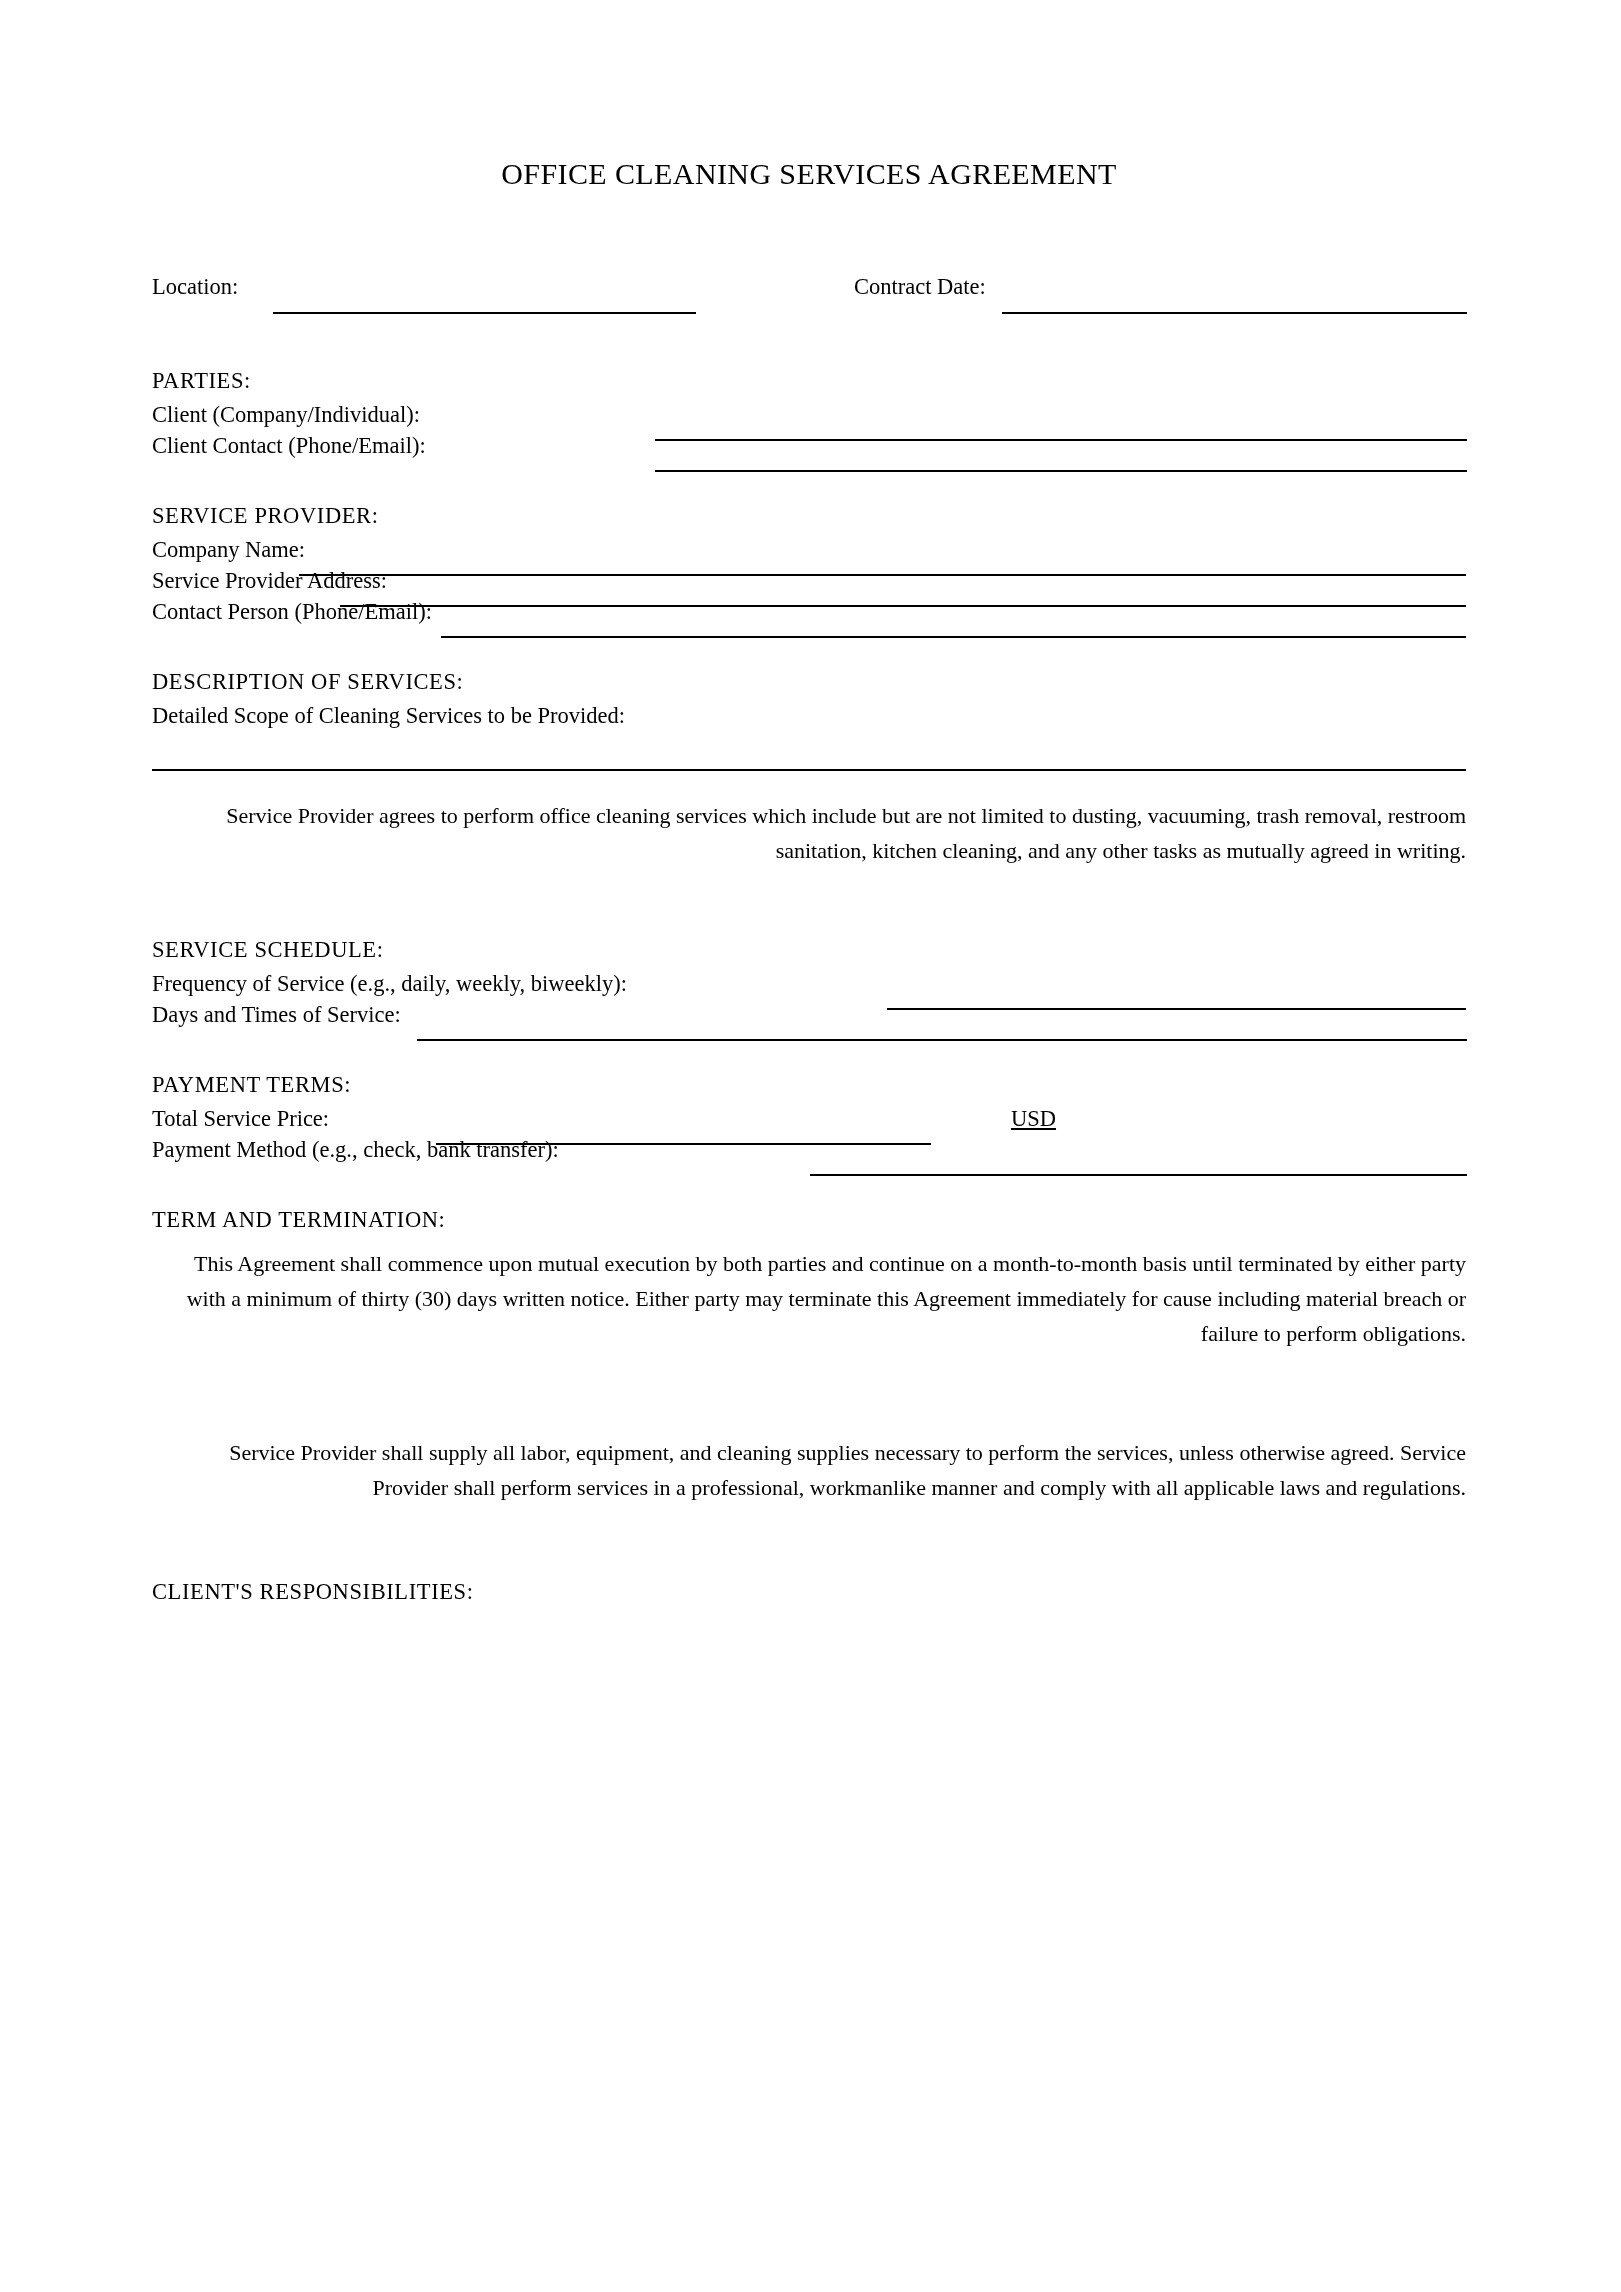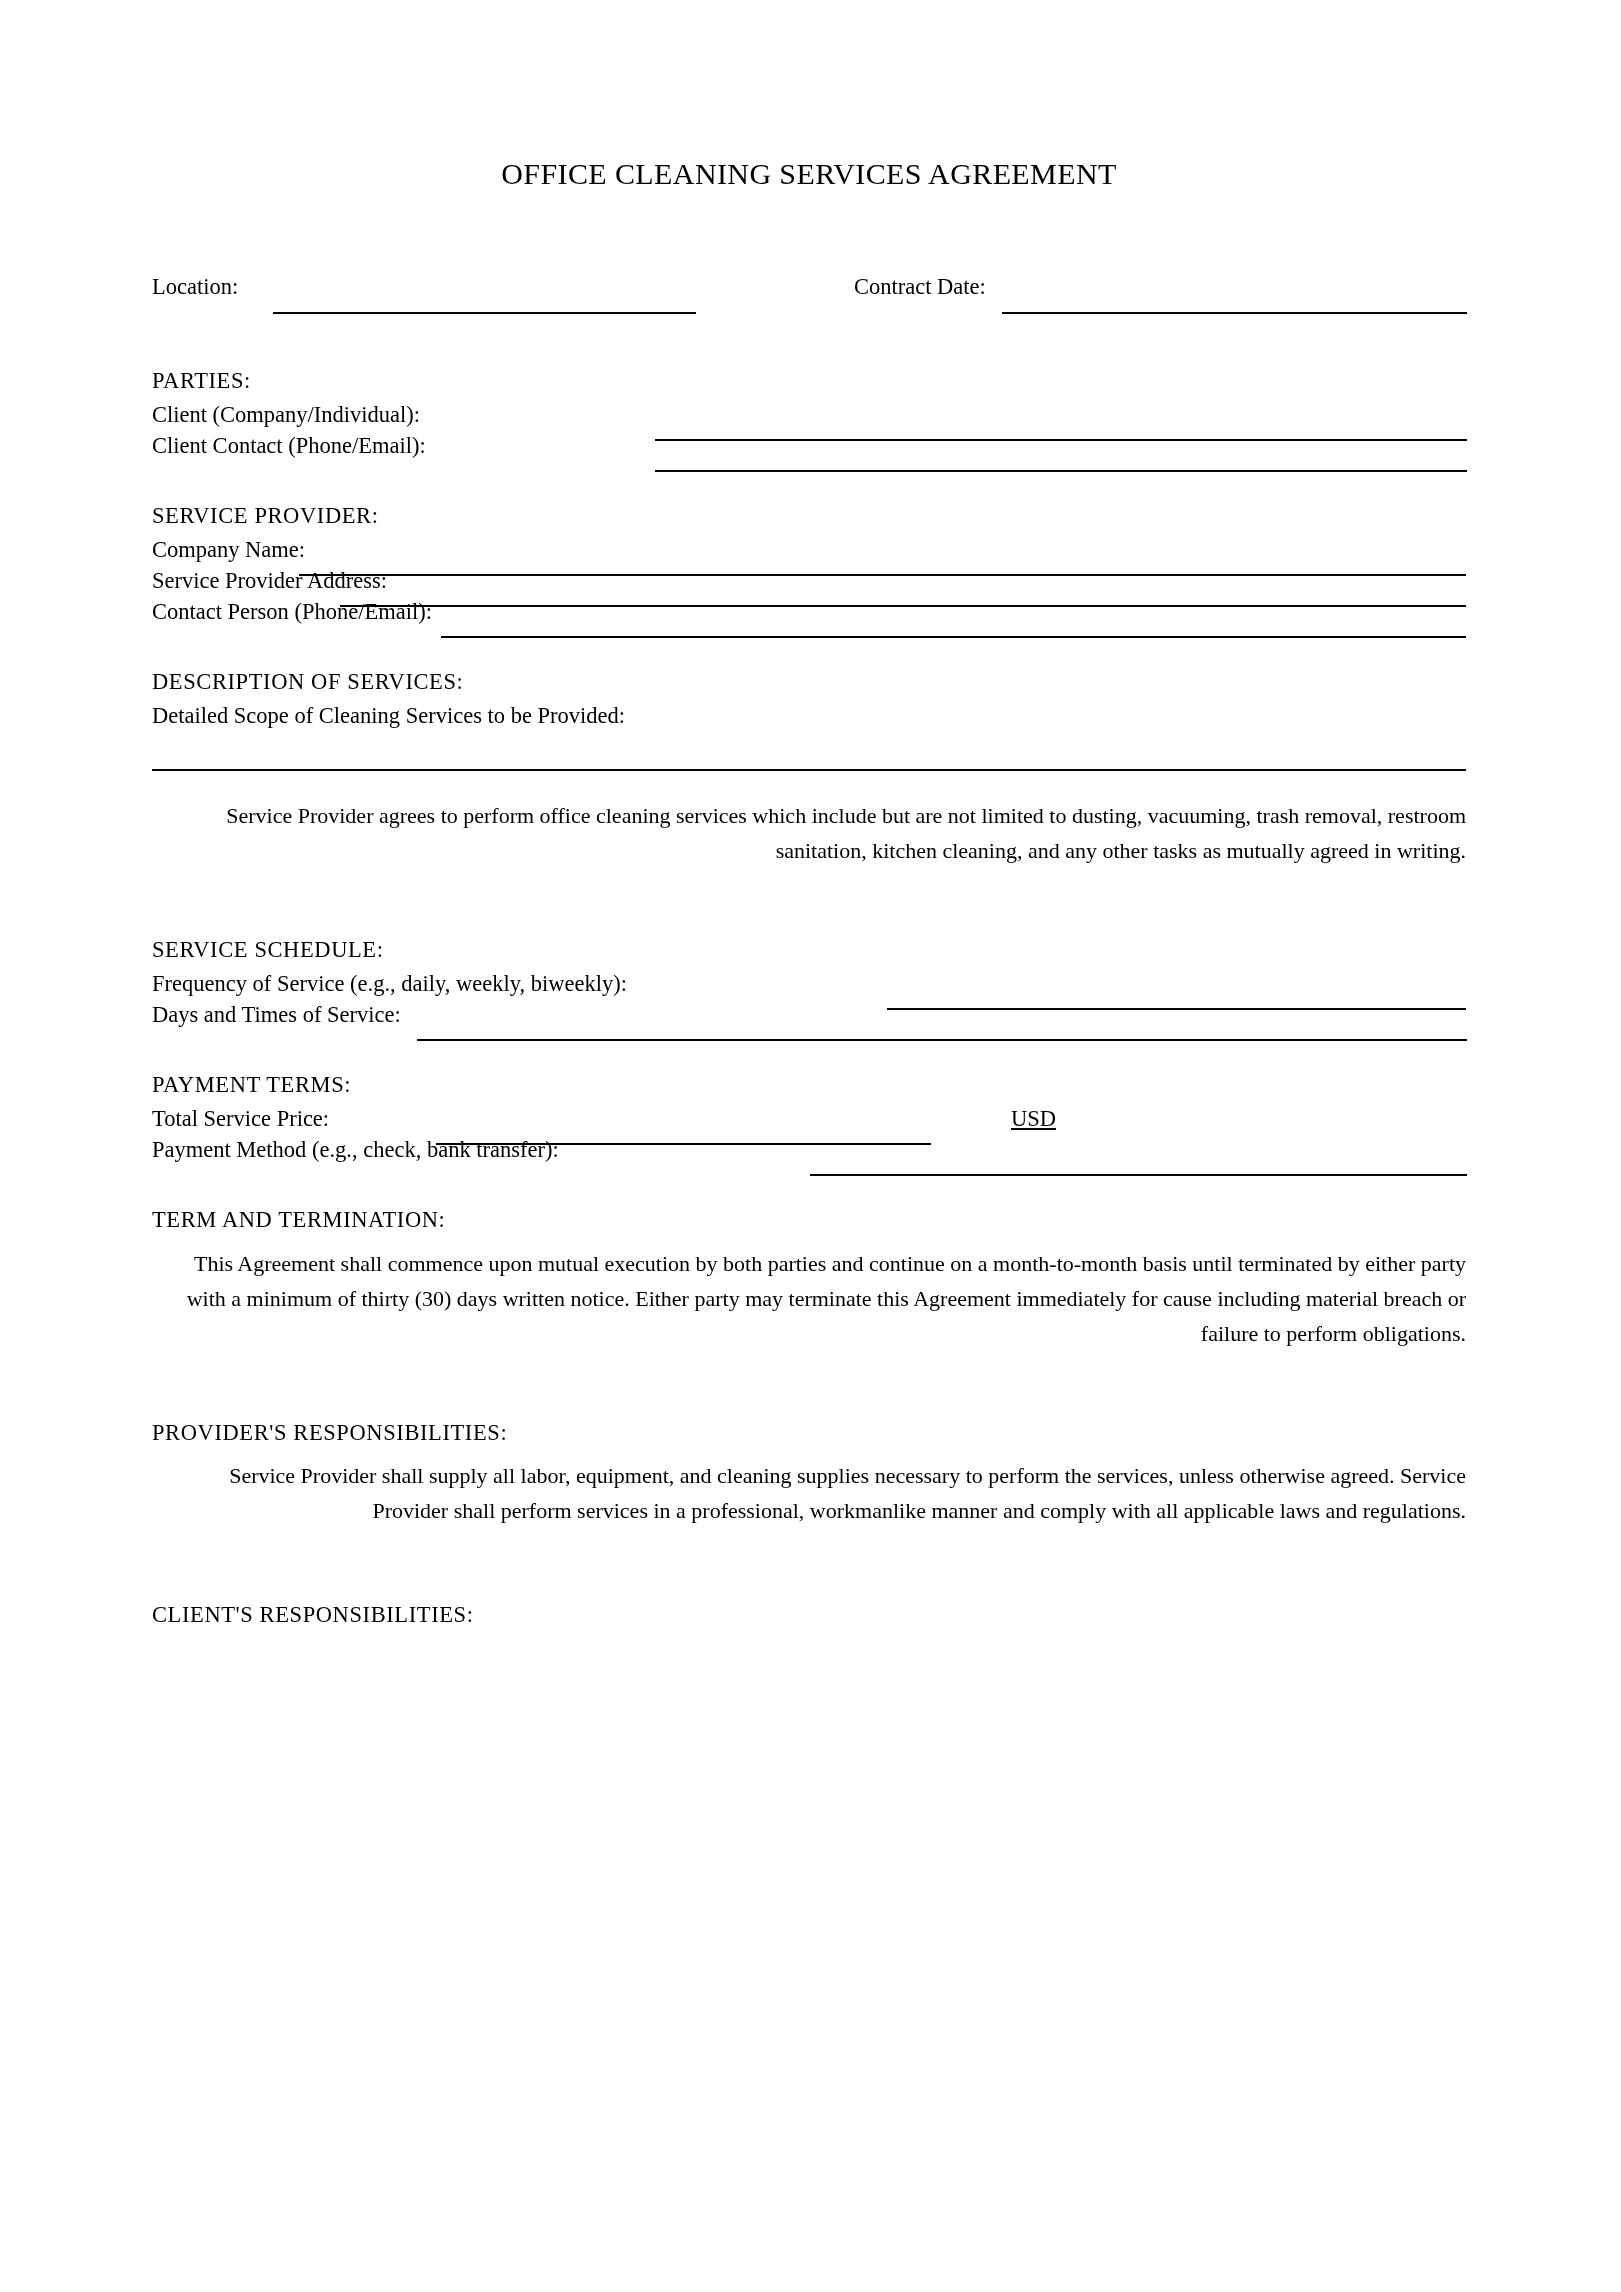--- a/index.html
+++ b/index.html
@@ -201,21 +201,20 @@
     <div class="spacer-md"></div>
 
     <div class="section-heading">TERM AND TERMINATION:</div>
 
     <div style="height:13.7px;"></div>
 
     <div class="body-para">This Agreement shall commence upon mutual execution by both parties and continue on a month-to-month basis until terminated by either party with a minimum of thirty (30) days written notice. Either party may terminate this Agreement immediately for cause including material breach or failure to perform obligations.</div>
 
     <div style="height:71px;"></div>
 
-    <div class="section-heading">PROVIDER'S RESPONSIBILITIES:</div>
 
     <div style="height:13.7px;"></div>
 
     <div class="body-para">Service Provider shall supply all labor, equipment, and cleaning supplies necessary to perform the services, unless otherwise agreed. Service Provider shall perform services in a professional, workmanlike manner and comply with all applicable laws and regulations.</div>
 
     <div style="height:76px;"></div>
 
     <div class="section-heading">CLIENT'S RESPONSIBILITIES:</div>
 
   </div>

